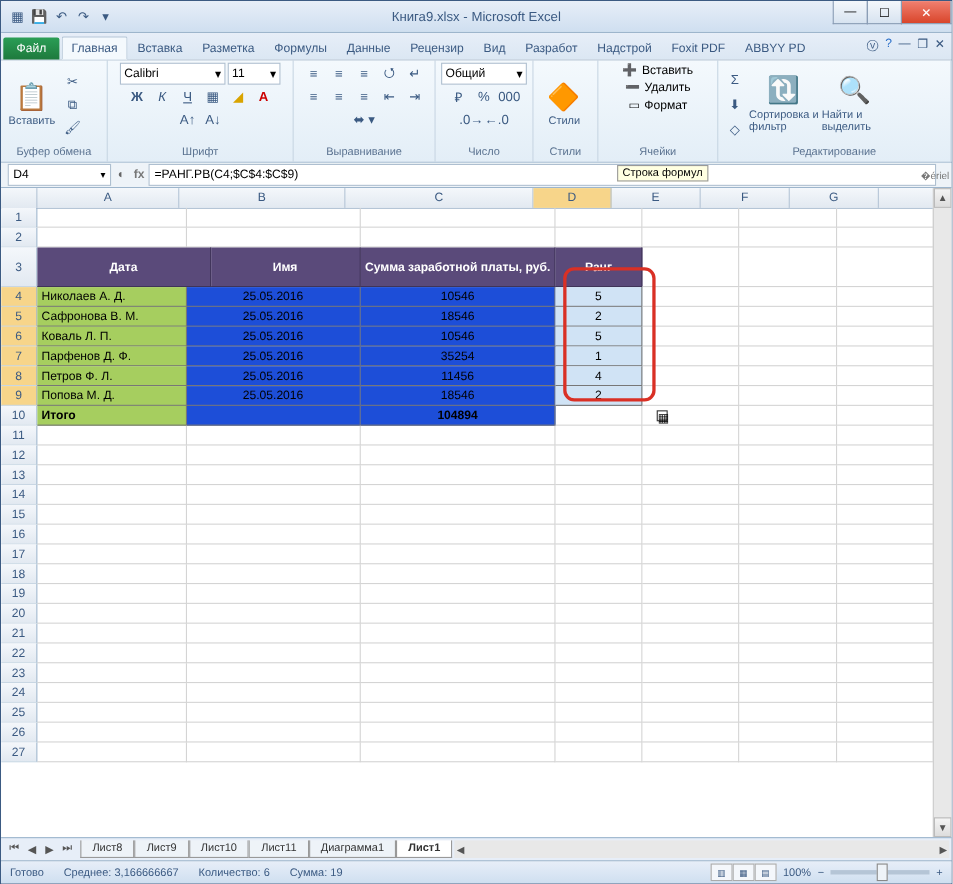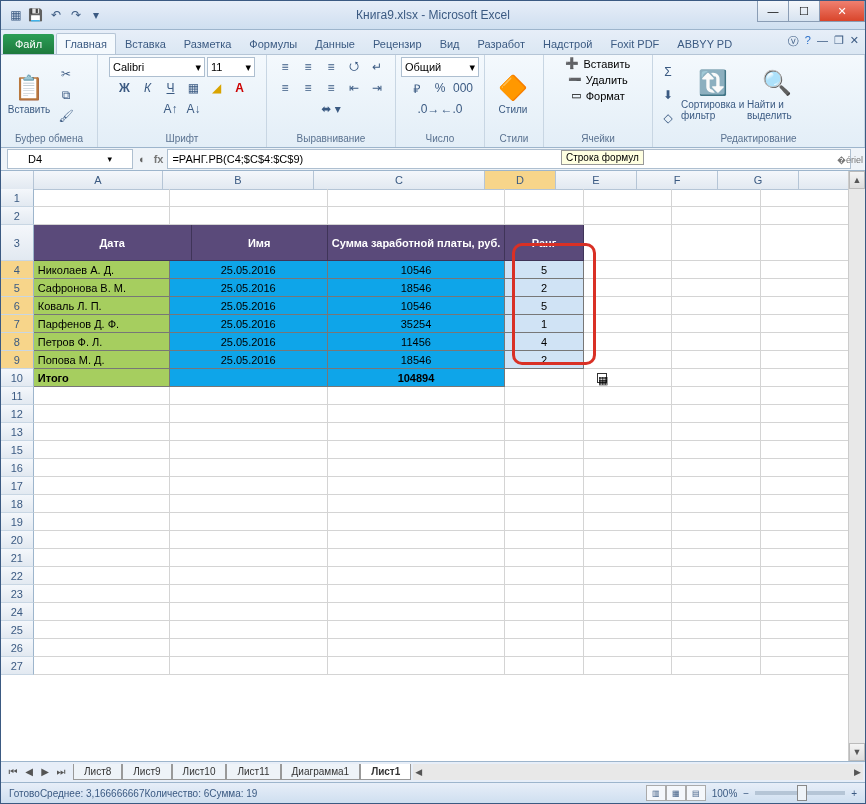--- a/index.html
+++ b/index.html
@@ -20,57 +20,57 @@
 .group{border-right:1px solid #c8d6e3;display:flex;flex-direction:column;justify-content:space-between;padding:2px 4px}
 .group-body{flex:1;display:flex;align-items:center;gap:2px}
 .group-label{text-align:center;color:#5a7290;font-size:10px;padding:1px 0}
 .big-btn{display:flex;flex-direction:column;align-items:center;justify-content:center;width:48px;gap:2px;color:#3b5a82;font-size:10px}
 .big-btn .ico{font-size:24px}
 .stack{display:flex;flex-direction:column;gap:1px}
 .ctl{border:1px solid #aebfd0;background:#fff;height:18px;font-size:11px;padding:0 3px;display:flex;align-items:center;justify-content:space-between;gap:4px}
 .btnrow{display:flex;gap:1px}
 .sbtn{width:20px;height:18px;display:flex;align-items:center;justify-content:center;border:1px solid transparent;color:#3b5a82;font-size:12px}
 .fxbar{height:22px;border-bottom:1px solid #9db5cc;display:flex;align-items:center;background:#eef3f8;position:relative}
-.namebox{width:84px;height:18px;border:1px solid #aebfd0;background:#fff;margin:0 2px 0 6px;display:flex;align-items:center;padding:0 20px;justify-content:space-between}
+.namebox{width:84px;height:18px;border:1px solid #aebfd0;background:#fff;margin:0 2px 0 6px;display:flex;align-items:center;padding:0 4px;justify-content:space-between}
 .fxicons{display:flex;gap:2px;padding:0 4px;color:#666}
 .fxlabel{font-weight:bold;color:#777;padding:0 4px}
 .fxinput{flex:1;height:18px;border:1px solid #aebfd0;background:#fff;padding:0 4px;display:flex;align-items:center;margin-right:14px}
 .tooltip{position:absolute;top:2px;left:560px;background:#ffffe1;border:1px solid #999;padding:1px 4px;font-size:10px}
 .sheet{flex:1;position:relative;overflow:hidden;background:#fff}
 .colhdrs{display:flex;height:18px;background:linear-gradient(#f4f7fb,#e2e9f1);border-bottom:1px solid #b5c5d6;position:absolute;top:0;left:0;right:16px}
 .corner{width:32px;border-right:1px solid #b5c5d6;background:linear-gradient(#f4f7fb,#e2e9f1)}
 .ch{border-right:1px solid #b5c5d6;text-align:center;color:#3b5a82;line-height:18px}
 .ch.sel{background:#f7d58a}
 .rows{position:absolute;top:18px;left:0;right:16px;bottom:0;overflow:hidden}
 .row{display:flex;height:18px}
 .row.tall{height:36px}
 .rh{width:32px;background:linear-gradient(#f4f7fb,#e2e9f1);border-right:1px solid #9db5cc;border-bottom:1px solid #c8d6e3;text-align:center;color:#3b5a82;line-height:18px}
 .row.tall .rh{line-height:36px}
 .cell{border-right:1px solid #d4d4d4;border-bottom:1px solid #d4d4d4;padding:0 4px;line-height:18px;overflow:hidden;white-space:nowrap}
 .row.tall .cell{line-height:14px;display:flex;align-items:center;justify-content:center;text-align:center;white-space:normal}
 .cA{width:128px}.cB{width:150px;text-align:center}.cC{width:170px;text-align:center}.cD{width:70px;text-align:center}
 .cE,.cF,.cG{width:80px}
 .hdr{background:#5a4a7a;color:#fff;font-weight:bold;border-right:1px solid #3f3458;border-bottom:1px solid #3f3458}
 .name{background:#a6ce5f;border-right:1px solid #777;border-bottom:1px solid #777;text-align:left}
-.data{background:#0ea5e9;border-right:1px solid #777;border-bottom:1px solid #777}
+.data{background:#1d4ed8;border-right:1px solid #777;border-bottom:1px solid #777}
 .total{font-weight:bold}
 .rank{background:#d0e3f5;border-right:1px solid #777;border-bottom:1px solid #777}
 .rh.sel{background:#f7d58a}
 .highlight{position:absolute;border:3px solid #d93025;border-radius:10px;pointer-events:none;z-index:5}
 .fillhandle{position:absolute;width:8px;height:8px;background:#fff;border:1px solid #333;z-index:4}
 .vscroll{position:absolute;top:0;right:0;bottom:0;width:16px;background:#e8e8e8;border-left:1px solid #ccc}
 .vscroll .up,.vscroll .dn{height:16px;background:linear-gradient(#f4f4f4,#ddd);text-align:center;line-height:16px;font-size:9px;color:#555;border:1px solid #bbb}
 .vscroll .dn{position:absolute;bottom:0;left:0;right:0}
 .tabs-bottom{height:20px;border-top:1px solid #9db5cc;background:#e7eef8;display:flex;align-items:center;position:relative}
 .navbtns{display:flex;gap:0;padding:0 4px}
 .navbtns span{width:16px;text-align:center;color:#555;font-size:10px}
 .sheettab{padding:2px 10px;border:1px solid #999;border-top:none;background:#eef3f8;font-size:10px;color:#333}
 .sheettab.active{background:#fff;font-weight:bold}
 .hscroll{flex:1;height:16px;background:#e8e8e8;margin:0 2px;display:flex;align-items:center;justify-content:space-between;padding:0 2px;font-size:9px;color:#555}
-.status{height:20px;background:linear-gradient(#e7eef8,#cfdff0);border-top:1px solid #9db5cc;display:flex;align-items:center;padding:0 8px;color:#3b5a82;font-size:10px;position:relative}
+.status{height:20px;background:linear-gradient(#e7eef8,#cfdff0);border-top:1px solid #9db5cc;display:flex;align-items:center;padding:0 8px;color:#3b5a82;font-size:10px;gap:18px;position:relative}
 .status .zoom{position:absolute;right:8px;display:flex;align-items:center;gap:6px}
 .slider{width:90px;height:4px;background:#b5c5d6;position:relative}
 .slider .th{position:absolute;width:8px;height:14px;background:#eef3f8;border:1px solid #888;top:-6px;left:42px}
 .viewbtns{display:flex;gap:0}
 .viewbtns span{width:18px;height:14px;border:1px solid #aaa;background:#f4f7fb;font-size:8px;display:flex;align-items:center;justify-content:center}
 </style>
 </head>
 <body>
 
 <div class="window">
@@ -401,20 +401,30 @@
           <div class="rh">13</div>
           <div class="cell cA "></div>
           <div class="cell cB "></div>
           <div class="cell cC "></div>
           <div class="cell cD "></div>
           <div class="cell cE "></div>
           <div class="cell cF "></div>
           <div class="cell cG "></div>
         </div>
         <div class="row">
+          <div class="rh">14</div>
+          <div class="cell cA "></div>
+          <div class="cell cB "></div>
+          <div class="cell cC "></div>
+          <div class="cell cD "></div>
+          <div class="cell cE "></div>
+          <div class="cell cF "></div>
+          <div class="cell cG "></div>
+        </div>
+        <div class="row">
           <div class="rh">15</div>
           <div class="cell cA "></div>
           <div class="cell cB "></div>
           <div class="cell cC "></div>
           <div class="cell cD "></div>
           <div class="cell cE "></div>
           <div class="cell cF "></div>
           <div class="cell cG "></div>
         </div>
         <div class="row">

